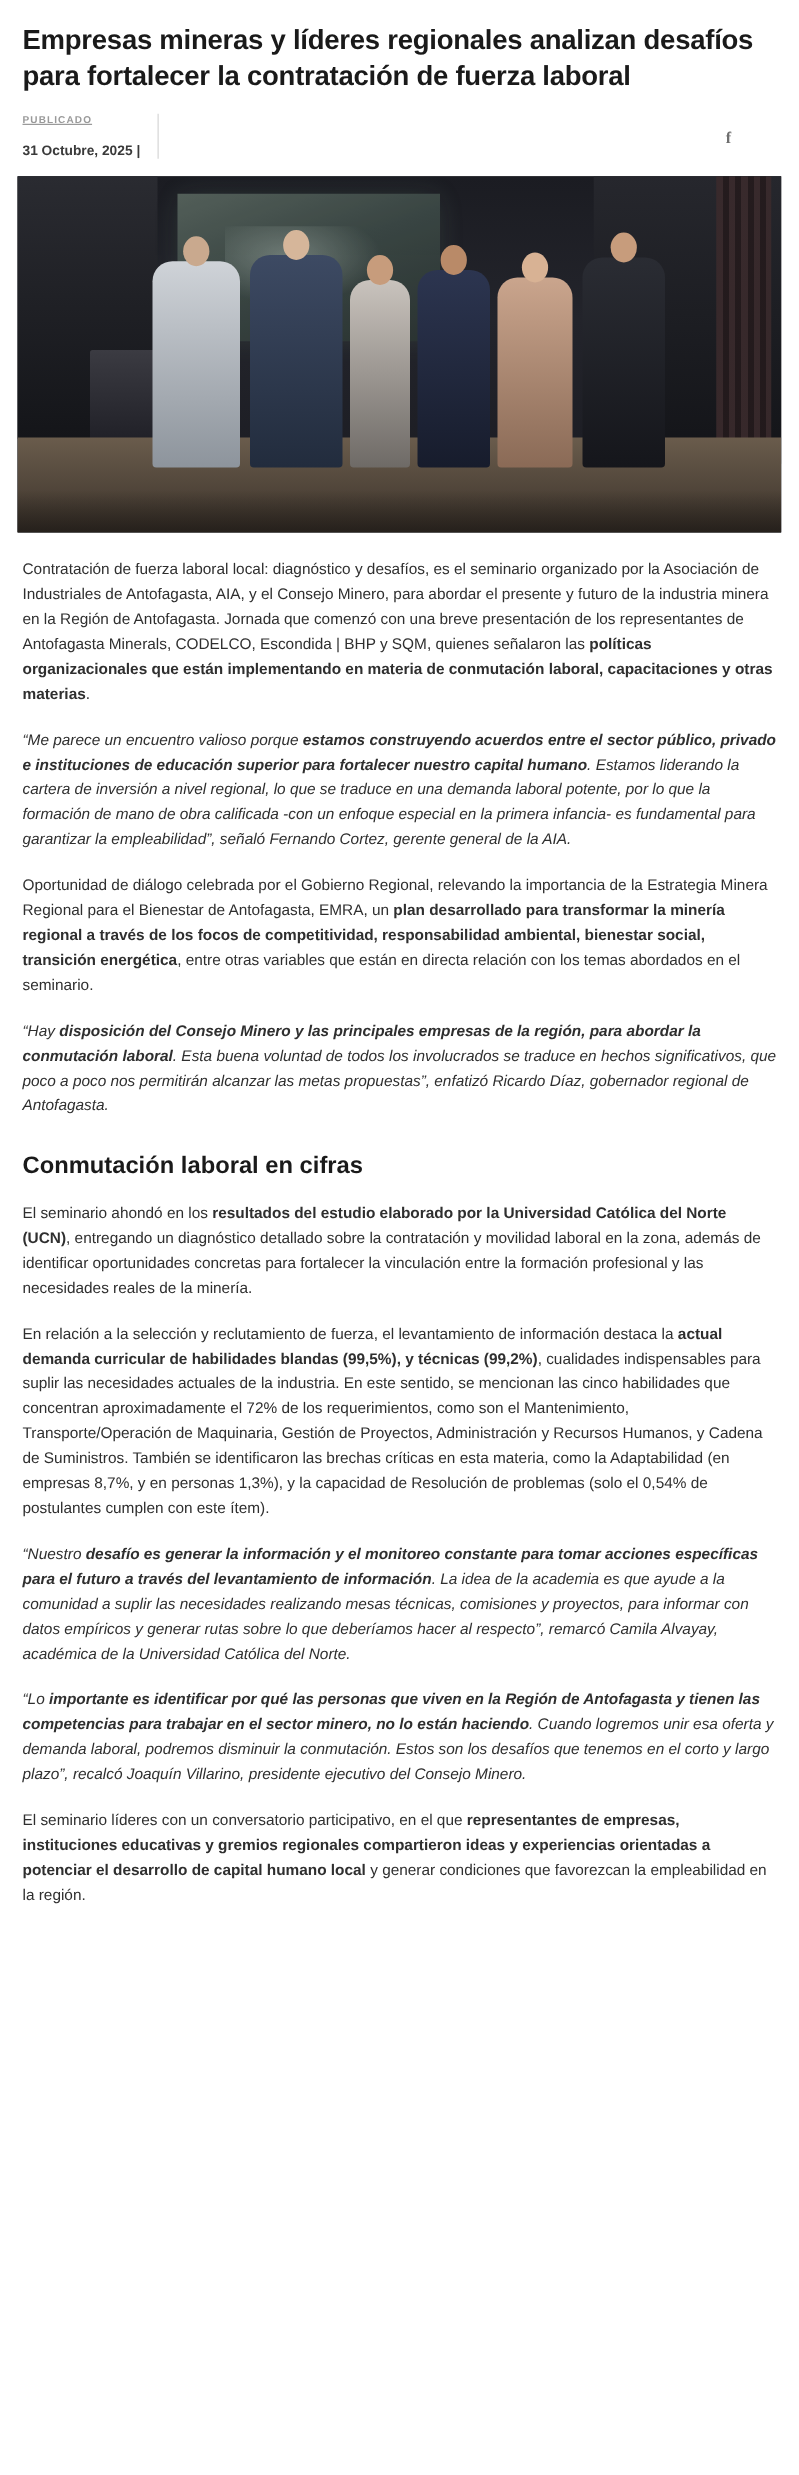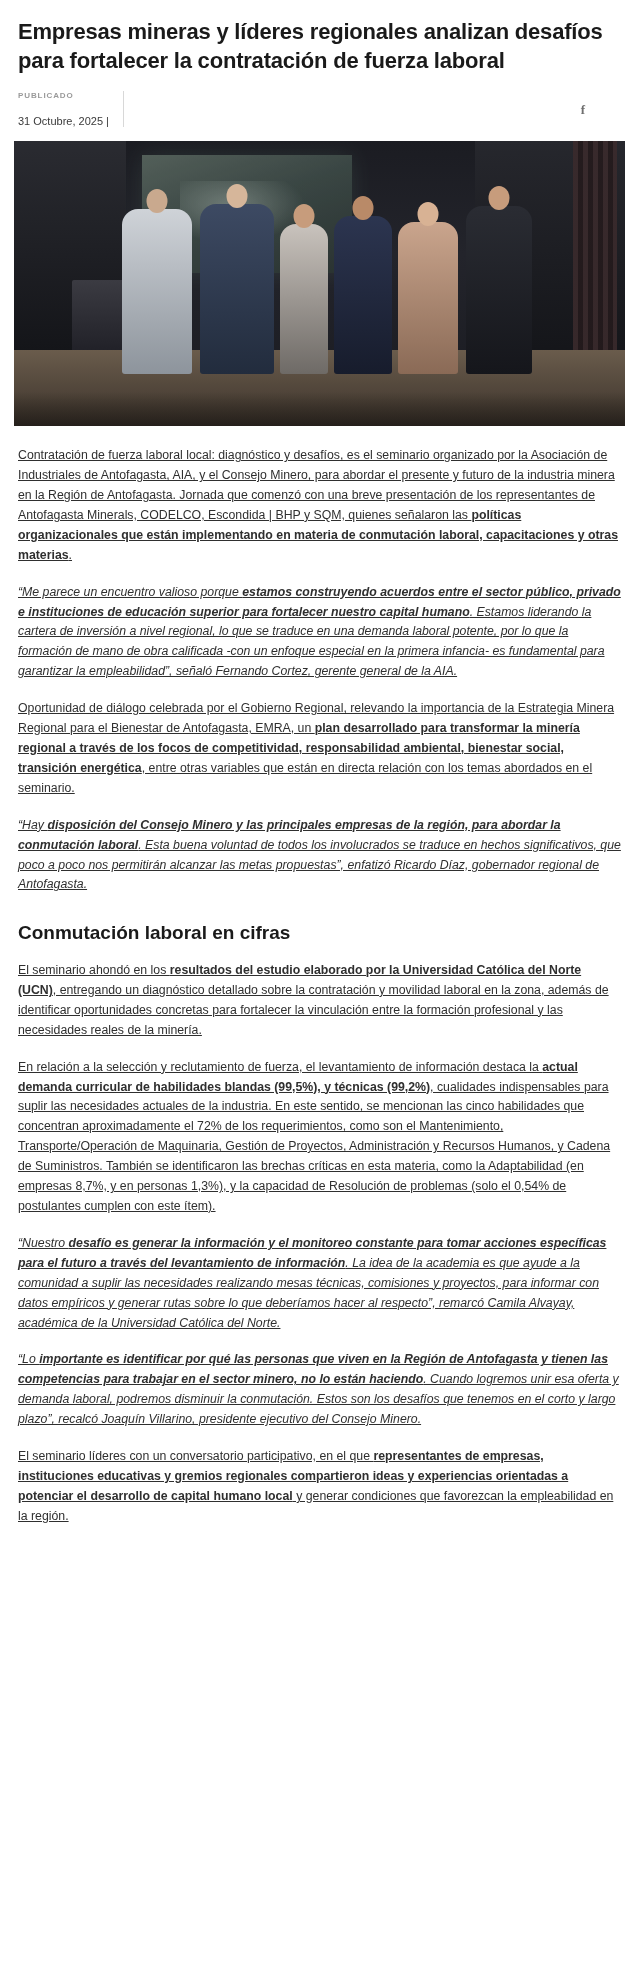--- a/index.html
+++ b/index.html
@@ -41,25 +41,26 @@
     padding-right: 14px;
     border-right: 1px solid #d8d8d8;
   }
   .meta-label {
     font-size: 8px;
     letter-spacing: 0.9px;
     color: #9a9a9a;
     font-weight: bold;
     text-transform: uppercase;
     margin-bottom: 15px;
+    text-decoration: underline;
   }
   .meta-date {
     font-size: 11px;
     color: #3a3a3a;
-    font-weight: normal;
+    font-weight: bold;
     text-align: center;
   }
   .meta-spacer { flex: 1; }
   .share-icons {
     display: flex;
     align-items: center;
     gap: 10px;
     padding-right: 36px;
   }
   .fb-icon {
@@ -138,21 +139,20 @@
   }
 
   
   .body-col { padding: 0 4px; }
   p.para {
     font-size: 12.3px;
     line-height: 1.62;
     color: #2f2f2f;
     margin: 0 0 17px 0;
     text-align: left;
-    text-decoration: underline;
   }
   p.quote {
     font-style: italic;
   }
   .b { font-weight: bold; }
   .bi { font-weight: bold; font-style: italic; }
 
   h2.section-title {
     font-size: 19px;
     font-weight: bold;

